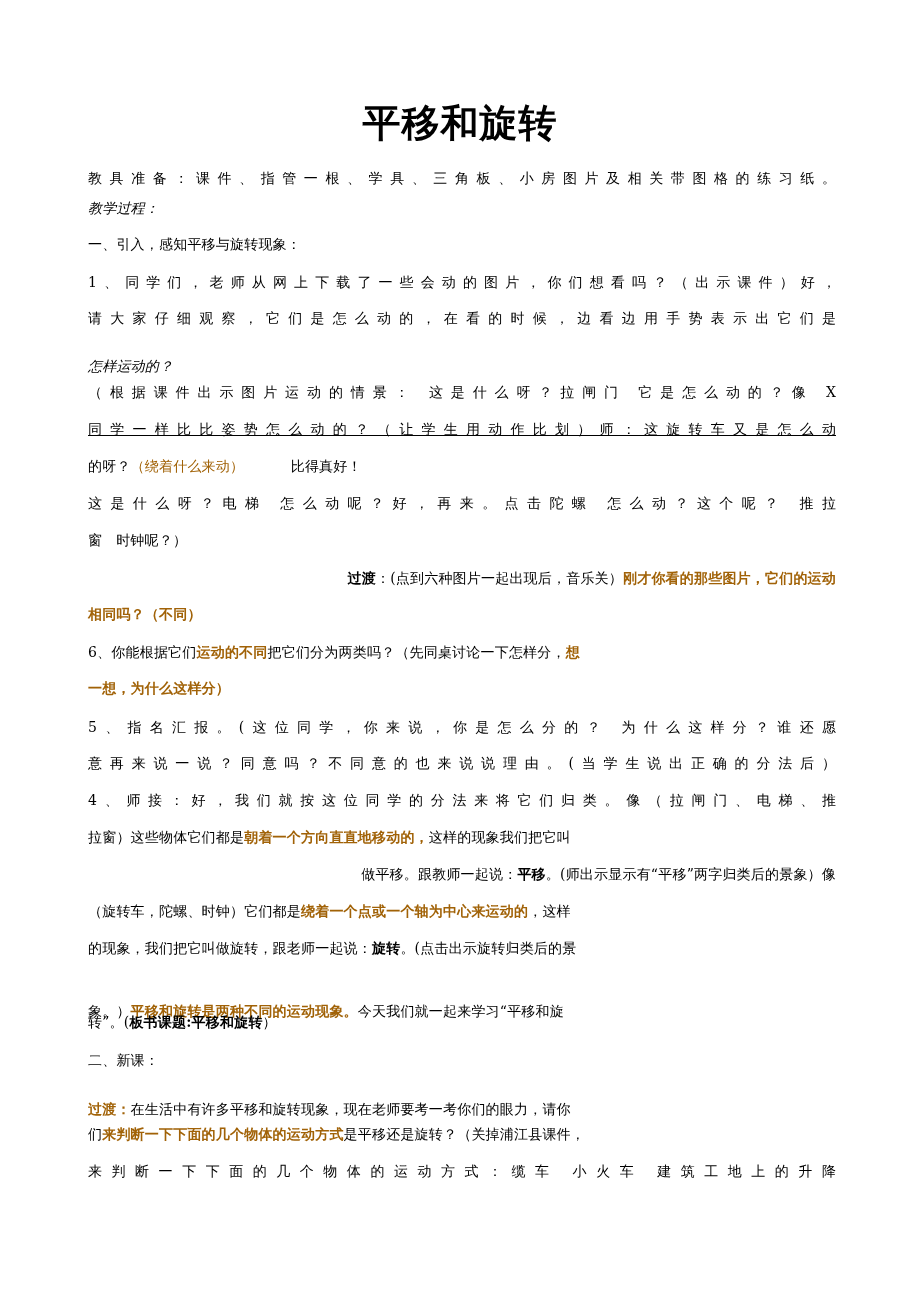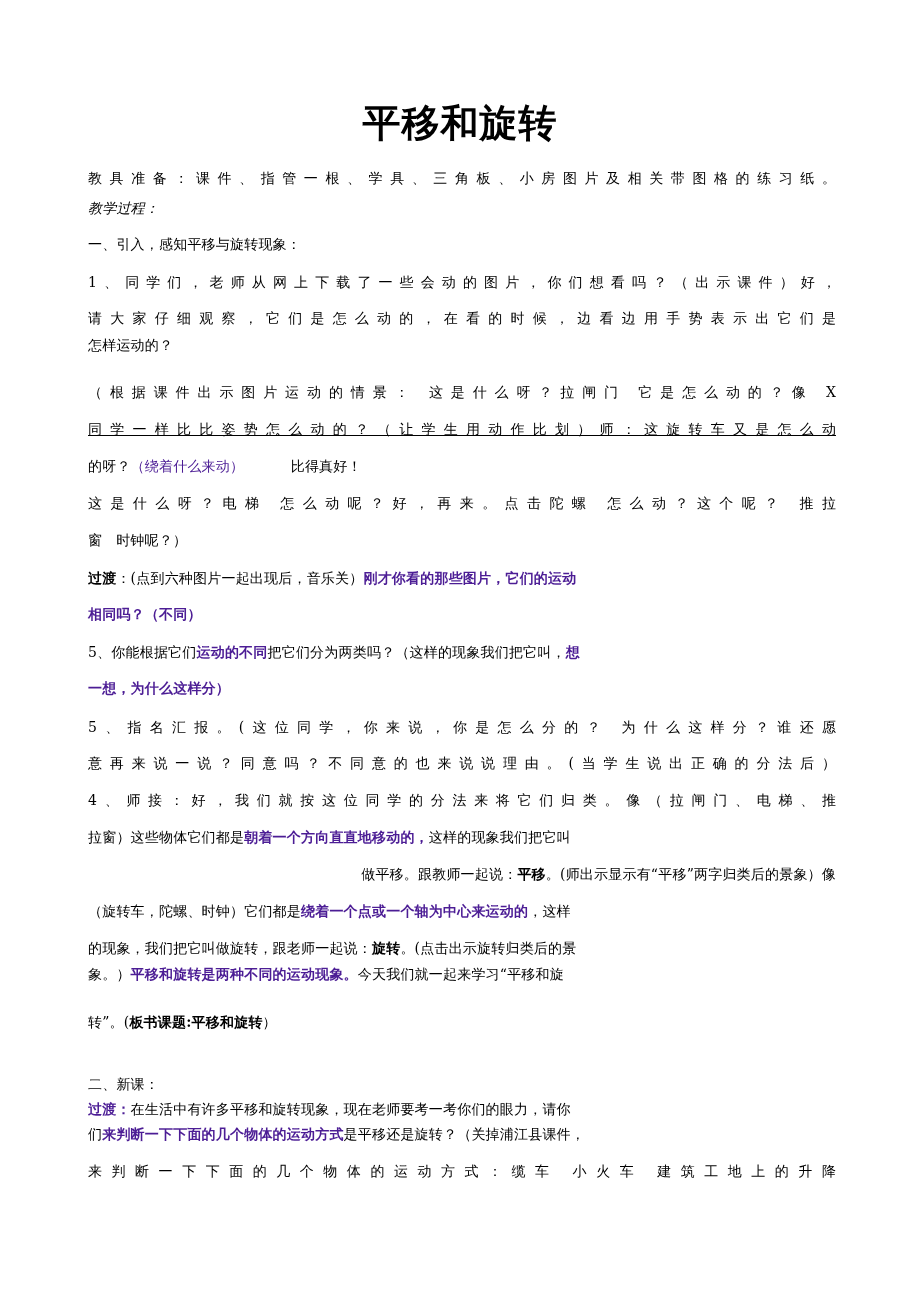--- a/index.html
+++ b/index.html
@@ -13,51 +13,51 @@
     position: absolute; left: 0; top: 98px; width: 920px; text-align: center;
     font-size: 38px; font-weight: bold; letter-spacing: 1px;
     font-family: "DejaVu Sans", "Liberation Sans", sans-serif;
   }
   .line {
     position: absolute; left: 88px; width: 748px;
     font-size: 14px; line-height: 26px; white-space: nowrap;
     letter-spacing: 0.2px;
   }
   .justify { text-align-last: justify; text-align: justify; }
-  .red { color: #4c1d95; }
+  .red { color: #a16207; }
   .b { font-weight: bold; }
 </style>
 </head>
 <body>
 
 <div class="page">
   <div class="title">平移和旋转</div>
   <div id="lines">
       <div class="line justify" style="top: 165px; white-space: nowrap; letter-spacing: 0.0857143px;"><span>教具准备：课件、指管一根、学具、三角板、小房图片及相关带图格的练习纸。</span></div>
       <div class="line" style="top: 195px; font-style: italic;"><span>教学过程：</span></div>
       <div class="line" style="top: 231px;"><span>一、引入，感知平移与旋转现象：</span></div>
       <div class="line justify" style="top: 269px; white-space: nowrap; letter-spacing: 0.0888889px;"><span>1、同学们，老师从网上下载了一些会动的图片，你们想看吗？（出示课件）好，</span></div>
       <div class="line justify" style="top: 305px; white-space: nowrap; letter-spacing: 0.0823529px;"><span>请大家仔细观察，它们是怎么动的，在看的时候，边看边用手势表示出它们是</span></div>
-      <div class="line" style="top: 332px;"><span>怎样运动的？</span></div>
+      <div class="line" style="top: 353px; font-style: italic;"><span>怎样运动的？</span></div>
       <div class="line justify" style="top: 379px; white-space: nowrap; letter-spacing: 0.0918919px;"><span>（根据课件出示图片运动的情景：  这是什么呀？拉闸门 它是怎么动的？像 X</span></div>
       <div class="line justify" style="top: 416px; white-space: nowrap; letter-spacing: 0.0823529px; text-decoration: underline;"><span>同学一样比比姿势怎么动的？（让学生用动作比划）师：这旋转车又是怎么动</span></div>
       <div class="line" style="top: 453px;"><span>的呀？</span><span class="red">（绕着什么来动）</span><span>&nbsp;&nbsp;&nbsp;&nbsp;&nbsp;&nbsp;&nbsp;&nbsp;&nbsp;&nbsp;比得真好！</span></div>
       <div class="line justify" style="top: 490px; white-space: nowrap; letter-spacing: 0.0888889px;"><span>这是什么呀？电梯  怎么动呢？好，再来。点击陀螺 怎么动？这个呢？ 推拉</span></div>
       <div class="line" style="top: 527px;"><span>窗&nbsp;&nbsp;&nbsp;时钟呢？）</span></div>
-      <div class="line" style="top: 565px;"><span class="b">过渡</span><span>：(点到六种图片一起出现后，音乐关）</span><span class="red b">刚才你看的那些图片，它们的运动</span></div>
+      <div class="line" style="top: 565px; text-align: right;"><span class="b">过渡</span><span>：(点到六种图片一起出现后，音乐关）</span><span class="red b">刚才你看的那些图片，它们的运动</span></div>
       <div class="line" style="top: 601px;"><span class="red b">相同吗？（不同）</span></div>
-      <div class="line" style="top: 639px;"><span>5、你能根据它们</span><span class="red b">运动的不同</span><span>把它们分为两类吗？（这样的现象我们把它叫，</span><span class="red b">想</span></div>
+      <div class="line" style="top: 639px;"><span>6、你能根据它们</span><span class="red b">运动的不同</span><span>把它们分为两类吗？（先同桌讨论一下怎样分，</span><span class="red b">想</span></div>
       <div class="line" style="top: 675px;"><span class="red b">一想，为什么这样分）</span></div>
       <div class="line justify" style="top: 714px; white-space: nowrap; letter-spacing: 0.0918919px;"><span>5、指名汇报。(这位同学，你来说，你是怎么分的？   为什么这样分？谁还愿</span></div>
       <div class="line justify" style="top: 750px; white-space: nowrap; letter-spacing: 0.0857143px;"><span>意再来说一说？同意吗？不同意的也来说说理由。(当学生说出正确的分法后）</span></div>
       <div class="line justify" style="top: 787px; white-space: nowrap; letter-spacing: 0.0857143px;"><span>4、师接：好，我们就按这位同学的分法来将它们归类。像（拉闸门、电梯、推</span></div>
       <div class="line" style="top: 824px;"><span>拉窗）这些物体它们都是</span><span class="red b">朝着一个方向直直地移动的，</span><span>这样的现象我们把它叫</span></div>
       <div class="line" style="top: 861px; text-align: right;"><span>做平移。跟教师一起说：</span><span class="b">平移</span><span>。(师出示显示有“平移”两字归类后的景象）像</span></div>
       <div class="line" style="top: 898px;"><span>（旋转车，陀螺、时钟）它们都是</span><span class="red b">绕着一个点或一个轴为中心来运动的</span><span>，这样</span></div>
       <div class="line" style="top: 935px;"><span>的现象，我们把它叫做旋转，跟老师一起说：</span><span class="b">旋转</span><span>。(点击出示旋转归类后的景</span></div>
-      <div class="line" style="top: 961px;"><span>象。）</span><span class="red b">平移和旋转是两种不同的运动现象。</span><span>今天我们就一起来学习“平移和旋</span></div>
+      <div class="line" style="top: 998px;"><span>象。）</span><span class="red b">平移和旋转是两种不同的运动现象。</span><span>今天我们就一起来学习“平移和旋</span></div>
       <div class="line" style="top: 1009px;"><span>转”。(</span><span class="b">板书课题:平移和旋转</span><span>）</span></div>
-      <div class="line" style="top: 1047px; margin-top: 24px;"><span>二、新课：</span></div>
+      <div class="line" style="top: 1047px;"><span>二、新课：</span></div>
       <div class="line" style="top: 1084px; margin-top: 12px;"><span class="red b">过渡：</span><span>在生活中有许多平移和旋转现象，现在老师要考一考你们的眼力，请你</span></div>
       <div class="line" style="top: 1121px;"><span>们</span><span class="red b">来判断一下下面的几个物体的运动方式</span><span>是平移还是旋转？（关掉浦江县课件，</span></div>
       <div class="line justify" style="top: 1158px; white-space: nowrap; letter-spacing: 0.0888889px;"><span>来判断一下下面的几个物体的运动方式：缆车  小火车  建筑工地上的升降</span></div>
     </div>
 </div>
 
 </body></html>

